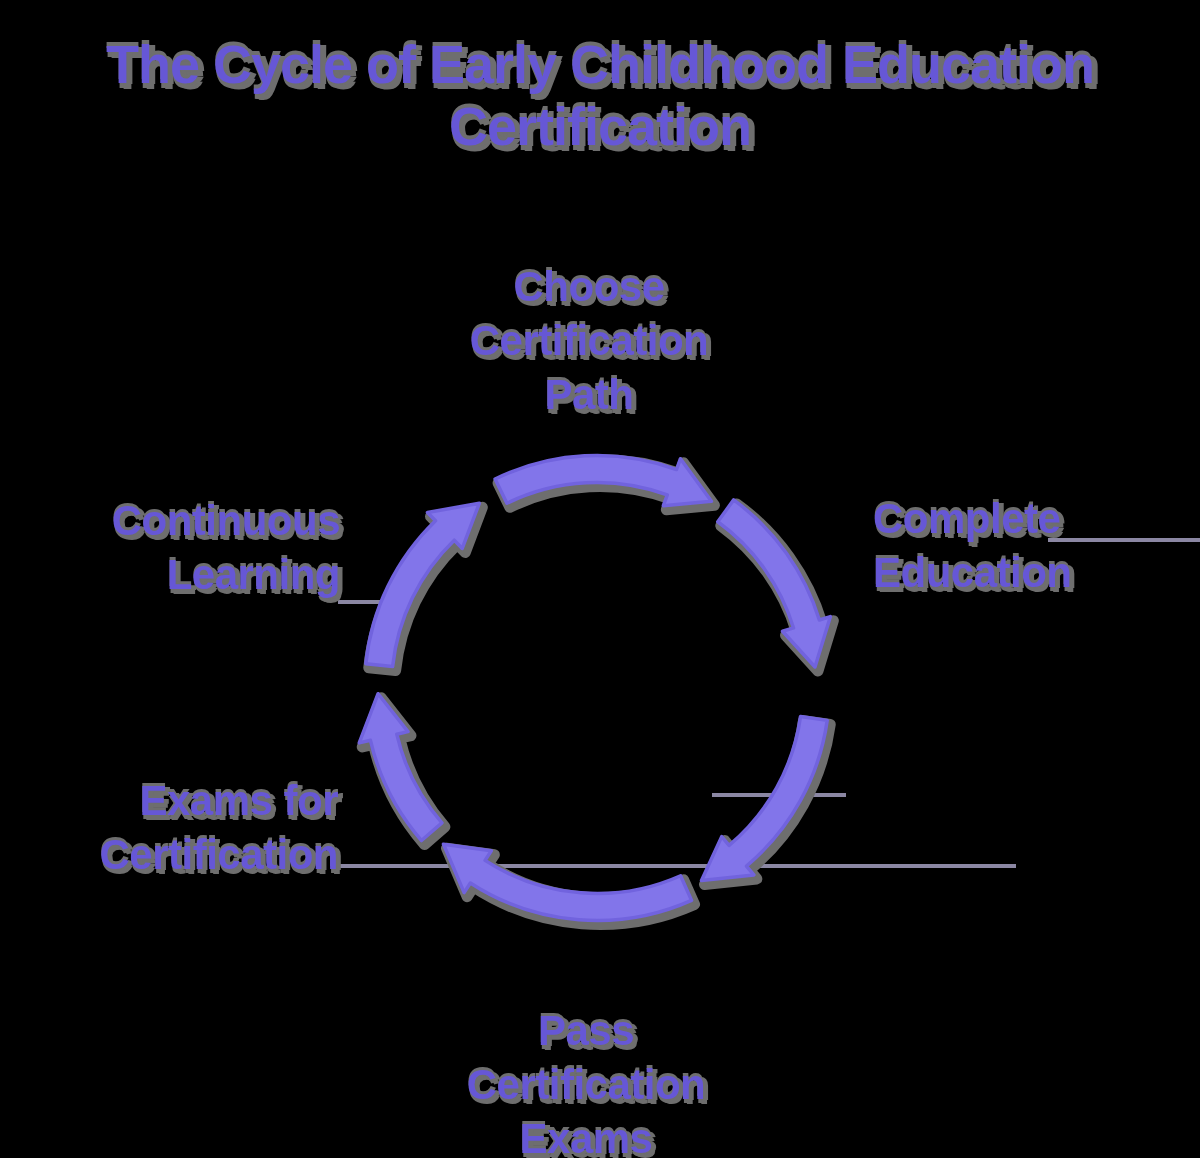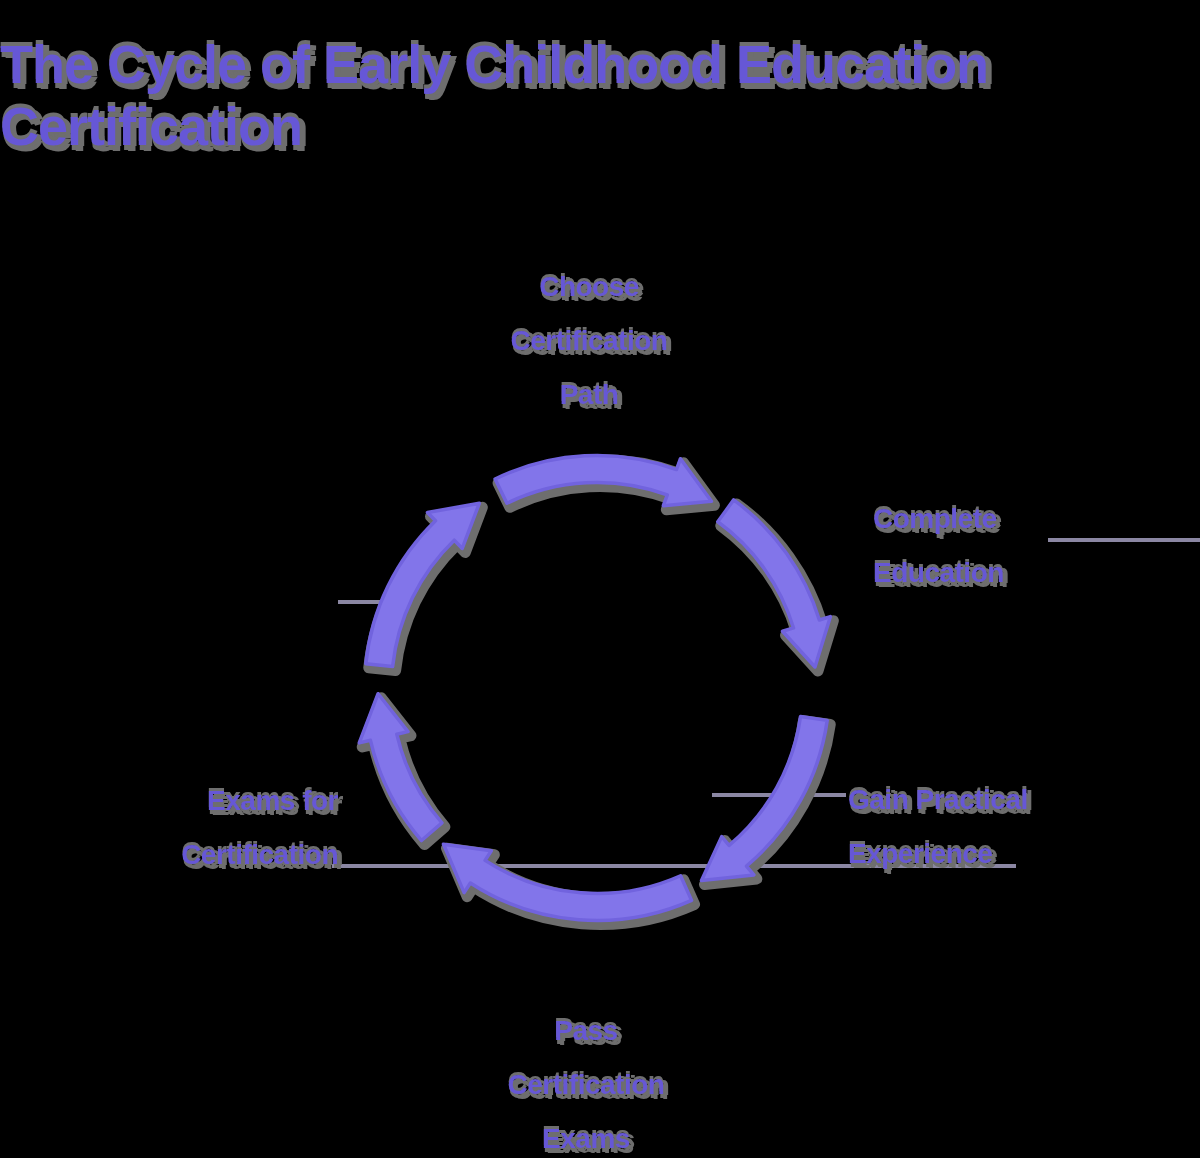--- a/index.html
+++ b/index.html
@@ -13,27 +13,27 @@
   html,body{margin:0;padding:0;}
   body{
     width:1200px;height:1158px;position:relative;overflow:hidden;
     background:var(--bg);
     font-family:"Liberation Sans","DejaVu Sans",sans-serif;
   }
   #stage{position:absolute;inset:0;width:1200px;height:1158px;}
   #arrow-svg{position:absolute;left:0;top:0;}
   .title{
     position:absolute;left:0;top:33px;width:1200px;
-    text-align:left;font-weight:700;font-size:54px;line-height:62px;
+    text-align:center;font-weight:700;font-size:54px;line-height:62px;
     letter-spacing:-1px;color:var(--text);
     text-shadow:0 -4px 0 var(--shadow), 6px 1px 0 var(--shadow), 5px 6px 0 var(--shadow), 1px 5px 0 var(--shadow);
     white-space:pre-line;
   }
   .step-label{
-    position:absolute;font-weight:700;font-size:28px;line-height:54px;
+    position:absolute;font-weight:700;font-size:42px;line-height:54px;
     letter-spacing:-0.5px;color:var(--text);white-space:pre-line;
     text-shadow:0 -3px 0 var(--shadow), 5px 1px 0 var(--shadow), 4px 5px 0 var(--shadow), 1px 4px 0 var(--shadow);
   }
   .align-c{text-align:center;}
   .align-l{text-align:left;}
   .align-r{text-align:right;}
   
   #step-choose      {left:329px; top:260px; width:520px;}
   #step-complete    {left:845px; top:492px; width:330px;margin-left:28px;}
   #step-gain        {left:848px; top:773px; width:340px;}
@@ -68,23 +68,23 @@
   <div class="title">The Cycle of Early Childhood Education
 Certification</div>
 
   <div id="step-choose" class="step-label align-c">Choose
 Certification
 Path</div>
 
   <div id="step-complete" class="step-label align-l">Complete
 Education</div>
 
-  <div id="step-gain" class="step-label align-l">Gain Practical
-Experience</div>
 
   <div id="step-pass" class="step-label align-c">Pass
 Certification
 Exams</div>
 
   <div id="step-apply" class="step-label align-r">Exams for
 Certification</div>
 
+  <div id="step-continuous" class="step-label align-r">Continuous
+Learning</div>
 </div>
 
 </body></html>

